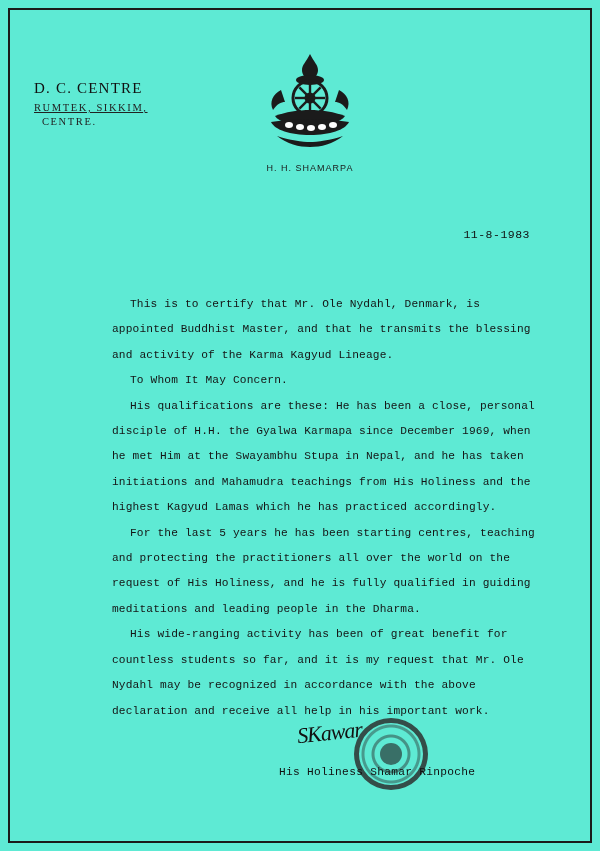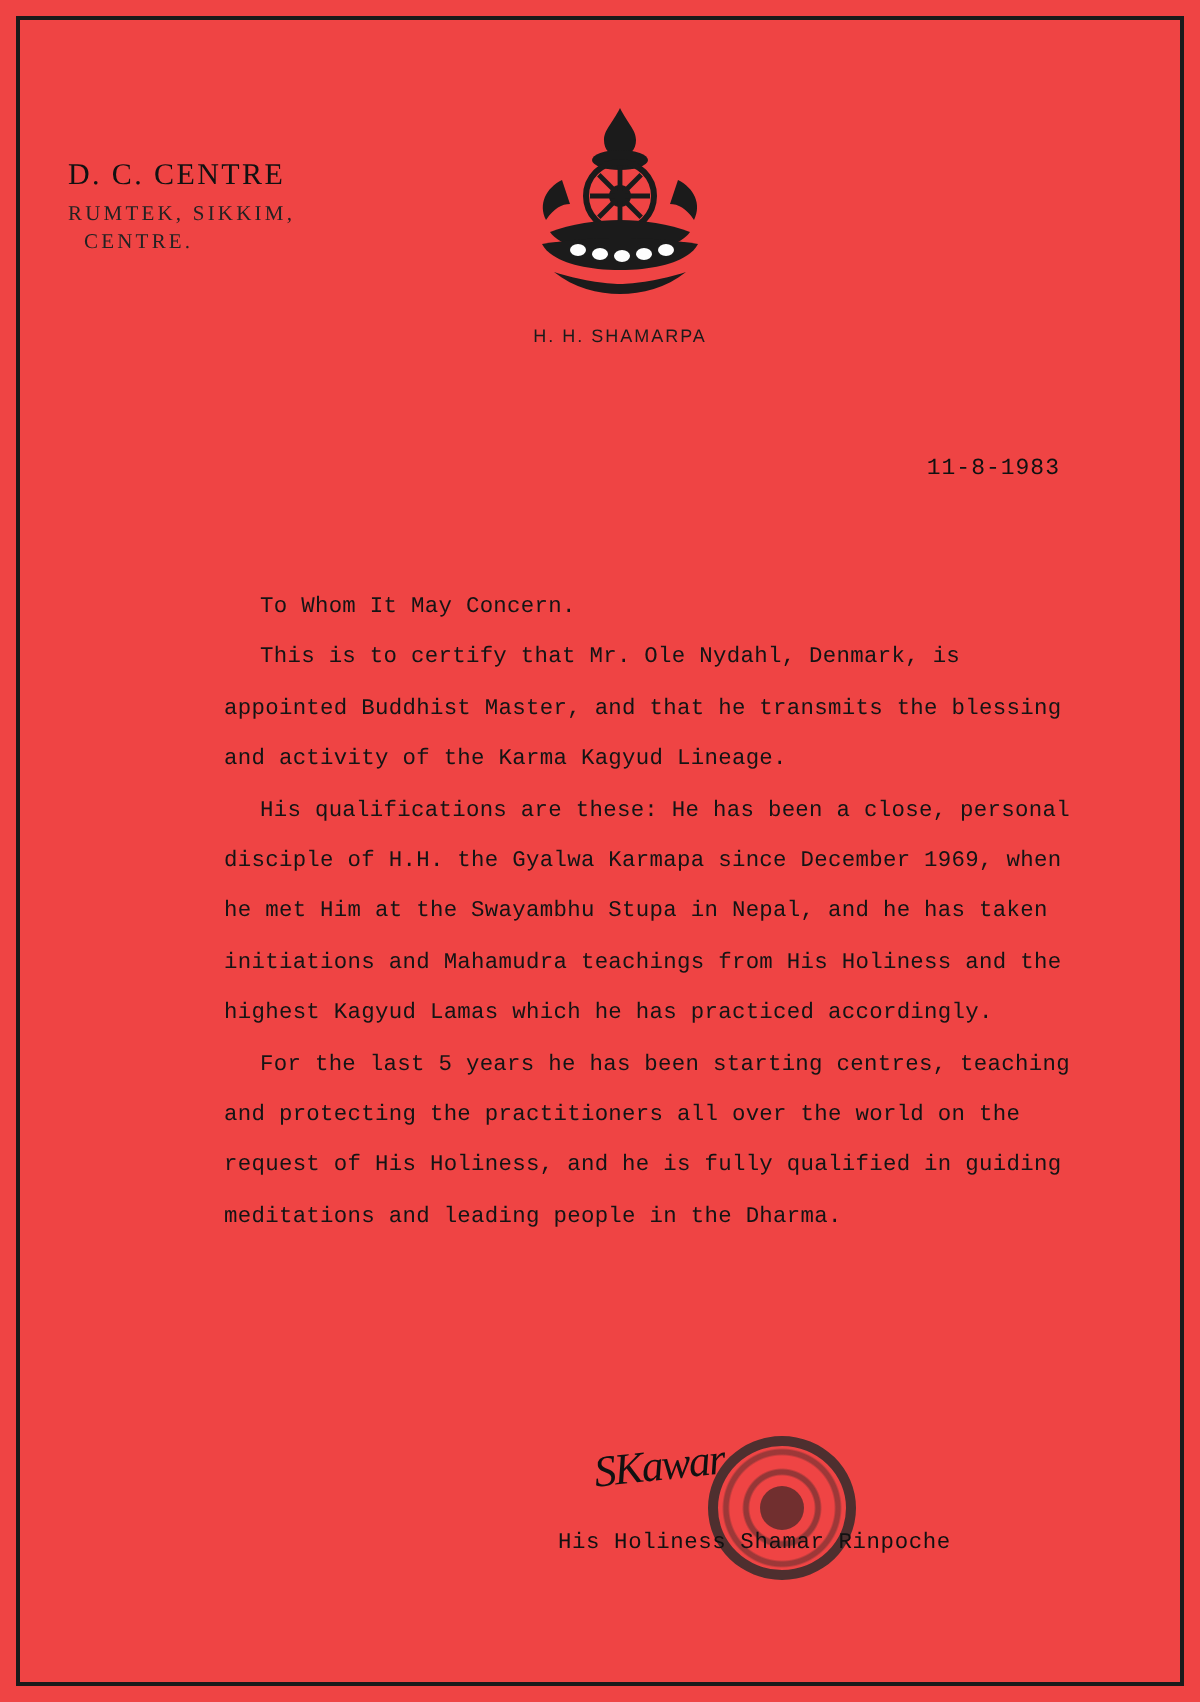--- a/index.html
+++ b/index.html
@@ -11,21 +11,21 @@
     width: 600px;
     height: 851px;
     font-family: "Liberation Mono", monospace;
     color: #111111;
   }
   .page {
     position: relative;
     width: 600px;
     height: 851px;
     box-sizing: border-box;
-    background: #ef4444;
+    background: #5eead4;
     overflow: hidden;
   }
   .page-border {
     position: absolute;
     left: 8px;
     top: 8px;
     right: 8px;
     bottom: 8px;
     border: 2px solid #1a1a1a;
     box-sizing: border-box;
@@ -43,20 +43,21 @@
     letter-spacing: 1.2px;
     color: #111;
     font-weight: 500;
   }
   .lh-sub {
     font-family: "Liberation Serif", serif;
     font-size: 10.5px;
     letter-spacing: 1.6px;
     color: #222;
     margin-top: 5px;
+    text-decoration: underline;
   }
   .lh-sub2 {
     font-family: "Liberation Serif", serif;
     font-size: 10.5px;
     letter-spacing: 1.6px;
     color: #222;
     margin-top: 3px;
     padding-left: 8px;
   }
 
@@ -202,24 +203,25 @@
         </g>
         <path d="M22 86 C34 90 48 92 55 92 C62 92 76 90 88 86 C78 94 66 97 55 97 C44 97 32 94 22 86 Z"></path>
       </g>
     </svg>
     <div class="emblem-caption">H. H. SHAMARPA</div>
   </div>
 
   <div class="date">11-8-1983</div>
 
   <div class="body-text">
+    <p class="indent">This is to certify that Mr. Ole Nydahl, Denmark, is appointed Buddhist Master, and that he transmits the blessing and activity of the Karma Kagyud Lineage.</p>
     <p class="indent">To Whom It May Concern.</p>
-    <p class="indent">This is to certify that Mr. Ole Nydahl, Denmark, is appointed Buddhist Master, and that he transmits the blessing and activity of the Karma Kagyud Lineage.</p>
     <p class="indent">His qualifications are these: He has been a close, personal disciple of H.H. the Gyalwa Karmapa since December 1969, when he met Him at the Swayambhu Stupa in Nepal, and he has taken initiations and Mahamudra teachings from His Holiness and the highest Kagyud Lamas which he has practiced accordingly.</p>
     <p class="indent">For the last 5 years he has been starting centres, teaching and protecting the practitioners all over the world on the request of His Holiness, and he is fully qualified in guiding meditations and leading people in the Dharma.</p>
+    <p class="indent">His wide-ranging activity has been of great benefit for countless students so far, and it is my request that Mr. Ole Nydahl may be recognized in accordance with the above declaration and receive all help in his important work.</p>
   </div>
 
   <div class="sig-area">
     <div class="sig-script">SKawar</div>
     <div class="seal"></div>
     <div class="sig-line">His Holiness Shamar Rinpoche</div>
   </div>
 </div>
 
 </body></html>

